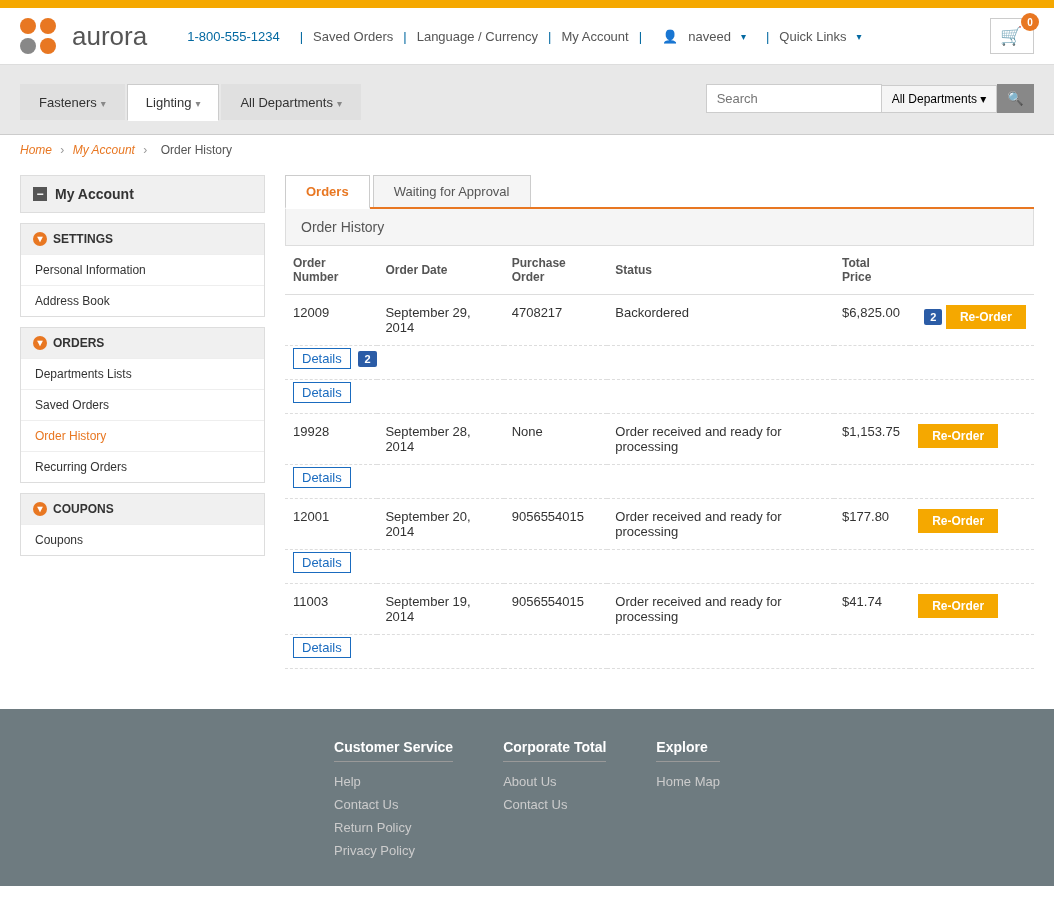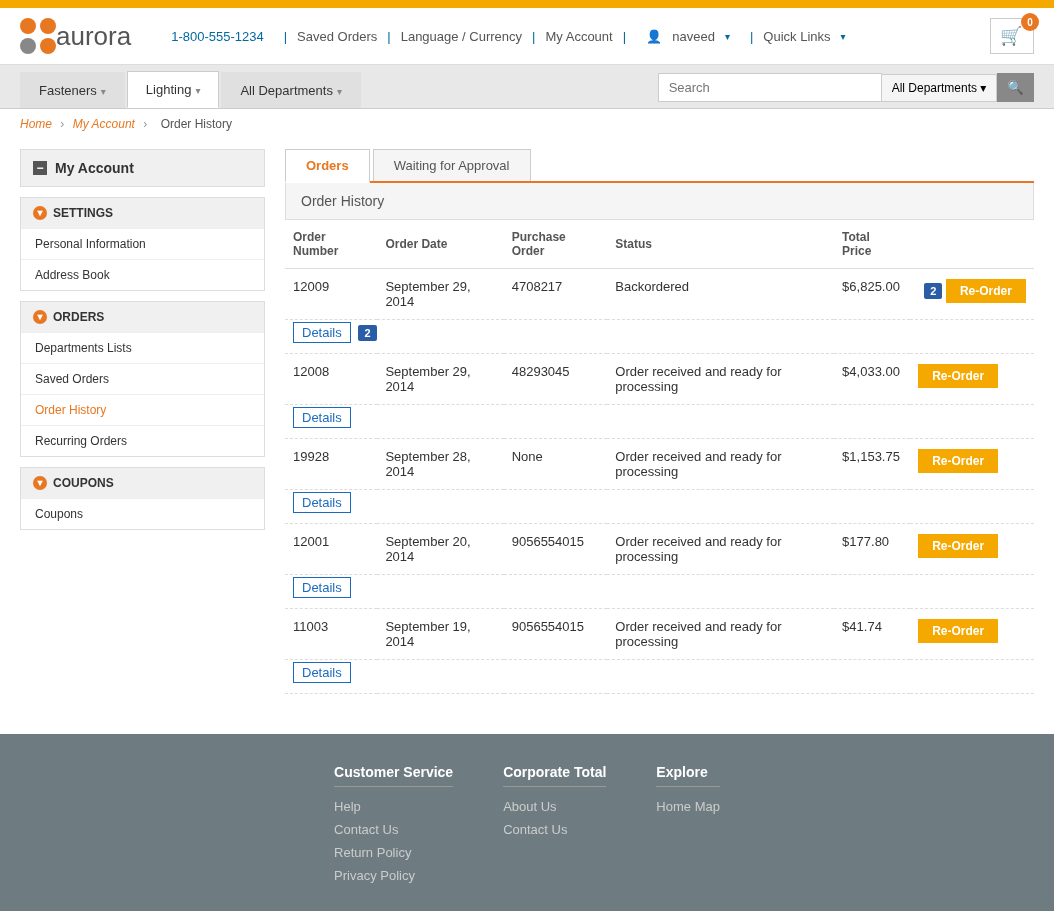--- a/index.html
+++ b/index.html
@@ -3,35 +3,35 @@
   <meta charset="utf-8">
   <style>
     * { box-sizing: border-box; margin: 0; padding: 0; }
     body { font-family: Arial, sans-serif; font-size: 13px; color: #333; background: #fff; min-width: 1054px; }
 
     
     .top-gold-bar { height: 8px; background: #f5a800; }
 
     
     .header { background: #fff; padding: 10px 20px; display: flex; align-items: center; border-bottom: 1px solid #ddd; }
-    .logo-area { display: flex; align-items: center; margin-right: 30px; }
+    .logo-area { display: flex; align-items: center; margin-right: 30px; gap: 16px; }
     .logo-text { font-size: 26px; color: #555; font-weight: 300; }
     .header-links { display: flex; align-items: center; flex: 1; font-size: 13px; color: #555; }
     .header-links span { margin: 0 10px; color: #0369a1; }
     .header-link { color: #555; text-decoration: none; cursor: pointer; }
     .cart-btn { position: relative; background: #fff; border: 1px solid #ccc; padding: 6px 10px; cursor: pointer; display: flex; align-items: center; }
     .cart-badge { position: absolute; top: -6px; right: -6px; background: #e87722; color: #fff; border-radius: 50%; width: 18px; height: 18px; font-size: 10px; display: flex; align-items: center; justify-content: center; font-weight: bold; }
 
     
-    .nav-bar { background: #e8e8e8; border-bottom: 1px solid #ccc; padding: 0 20px; display: flex; align-items: flex-end; }
+    .nav-bar { background: #e8e8e8; border-bottom: 1px solid #ccc; padding: 13px 20px; display: flex; align-items: flex-start; }
     .nav-tab { padding: 10px 18px; cursor: pointer; border: 1px solid transparent; border-bottom: none; font-size: 13px; color: #333; background: #e0e0e0; margin-right: 2px; margin-top: 6px; position: relative; }
     .nav-tab.active { background: #fff; border-color: #ccc; border-bottom: 1px solid #fff; z-index: 1; }
     .nav-tab .arrow { font-size: 10px; color: #888; margin-left: 4px; }
     .nav-search { margin-left: auto; display: flex; align-items: center; padding: 6px 0; }
-    .search-input { border: 1px solid #ccc; padding: 6px 10px; width: 224px; font-size: 13px; outline: none; }
+    .search-input { border: 1px solid #ccc; padding: 6px 10px; width: 176px; font-size: 13px; outline: none; }
     .search-dept { border: 1px solid #ccc; border-left: none; padding: 6px 10px; background: #f5f5f5; font-size: 12px; cursor: pointer; }
     .search-btn { background: #888; border: none; padding: 7px 10px; cursor: pointer; color: #fff; }
 
     
     .breadcrumb { padding: 8px 20px; font-size: 12px; }
     .breadcrumb a { color: #e87722; text-decoration: none; font-style: italic; }
     .breadcrumb span { color: #999; margin: 0 5px; }
 
     
     .main-content { display: flex; padding: 10px 20px 20px; gap: 20px; min-height: 500px; }
@@ -207,31 +207,20 @@
       <span class="badge-blue">2</span>
       <button class="reorder-btn">Re-Order</button>
     </td>
   </tr>
           <tr class="details-row">
     <td colspan="6">
       <a href="#" class="details-link" style="border: 1px solid #1a6bbf; padding: 2px 8px; color: #1a6bbf; text-decoration:none; font-size:13px; display:inline-block;">Details</a>
       <span class="badge-blue" style="background:#2b5ca6;margin-left:4px;">2</span>
     </td>
   </tr>
-          <tr class="order-row">
-    <td>12008</td>
-    <td>September 29, 2014</td>
-    <td>48293045</td>
-    <td>Order received and ready for processing</td>
-    <td>$4,033.00</td>
-    <td style="white-space:nowrap;">
-      
-      <button class="reorder-btn">Re-Order</button>
-    </td>
-  </tr>
           <tr class="details-row">
     <td colspan="6">
       <a href="#" class="details-link" style="color:#1a6bbf;text-decoration:none;font-size:13px;border:1px solid #1a6bbf;padding:2px 8px;display:inline-block;">Details</a>
       
     </td>
   </tr>
           <tr class="order-row">
     <td>19928</td>
     <td>September 28, 2014</td>
     <td>None</td>

